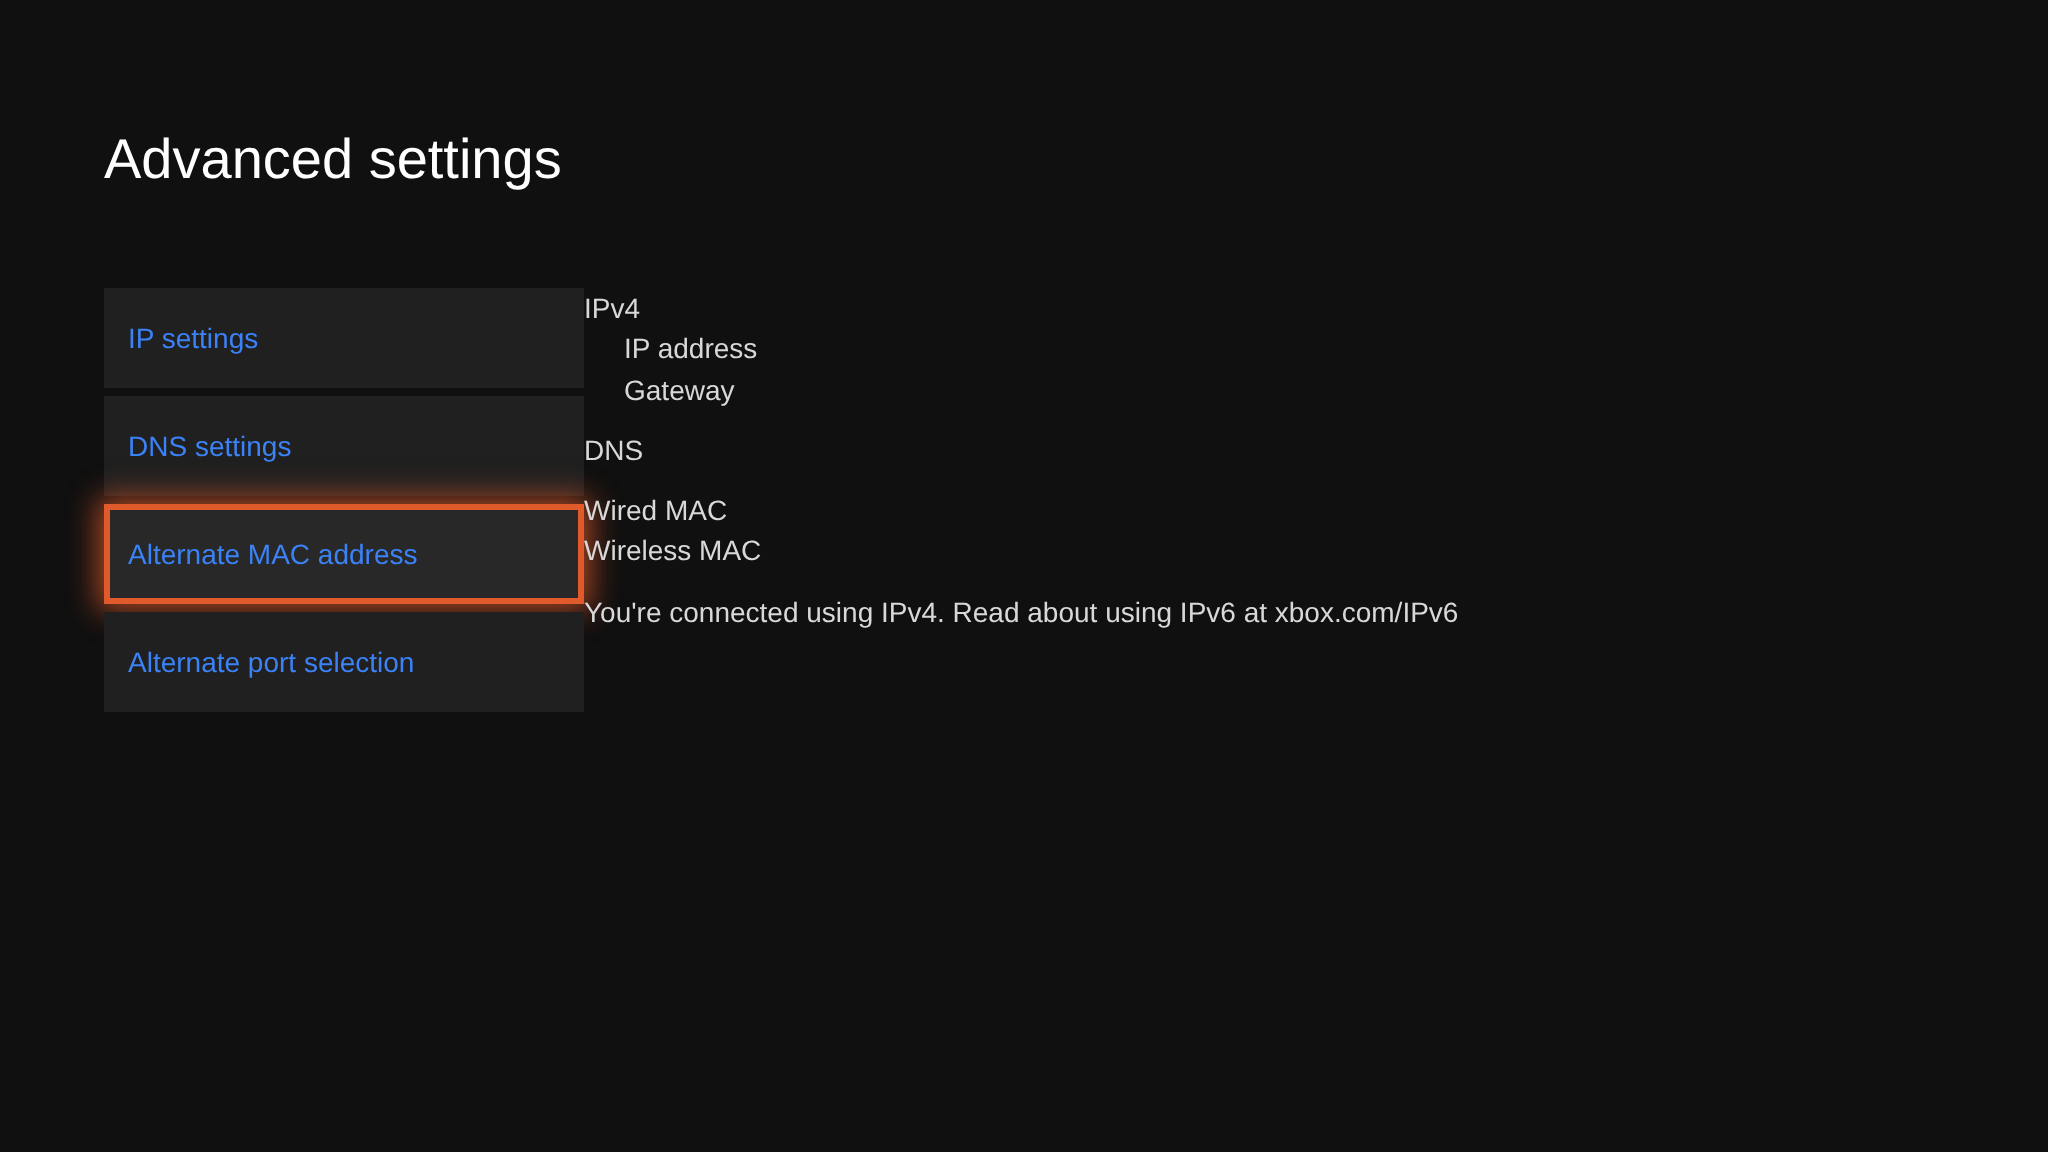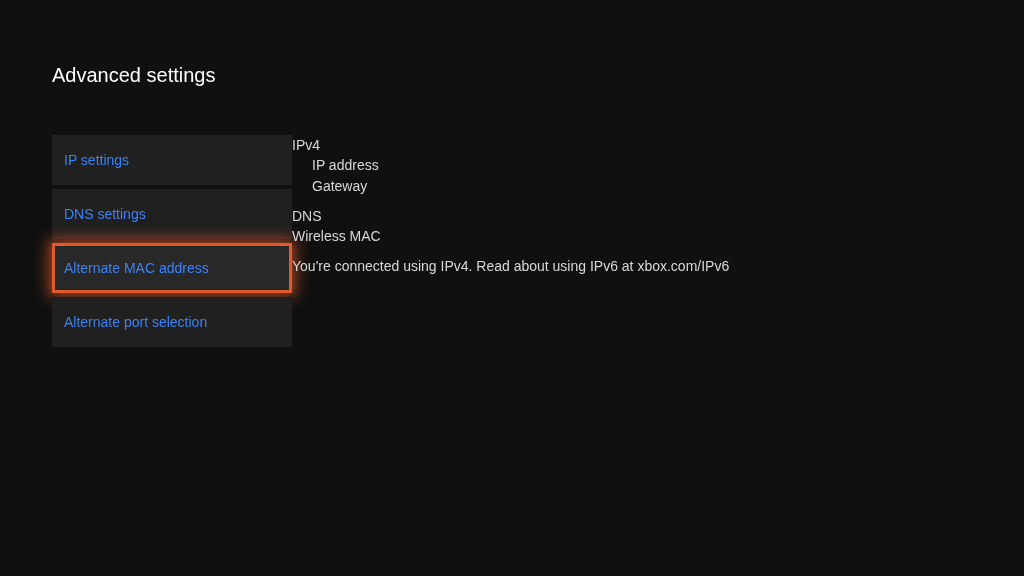--- a/index.html
+++ b/index.html
@@ -6,21 +6,21 @@
     body {
       width: 1024px;
       height: 576px;
       background: #101010;
       font-family: "Segoe UI", -apple-system, sans-serif;
       color: #e8e8e8;
       font-weight: 300;
       overflow: hidden;
     }
     .page-title {
-      font-size: 20px;
+      font-size: 28px;
       font-weight: 300;
       padding: 64px 0 0 52px;
       color: #ffffff;
     }
     .content {
       display: flex;
       padding: 48px 0 0 52px;
     }
     .sidebar {
       width: 240px;
@@ -88,18 +88,19 @@
     </div>
   </nav>
 
   <div class="details">
     <div class="section-label">IPv4</div>
     <div class="indented">IP address</div>
     <div class="indented">Gateway</div>
 
     <div class="section-label">DNS</div>
 
+    <div class="section-label">Wired MAC</div>
     <div>Wireless MAC</div>
 
 
     <div class="footer-note">You're connected using IPv4. Read about using IPv6 at xbox.com/IPv6</div>
   </div>
 </div>
 
 </body></html>

